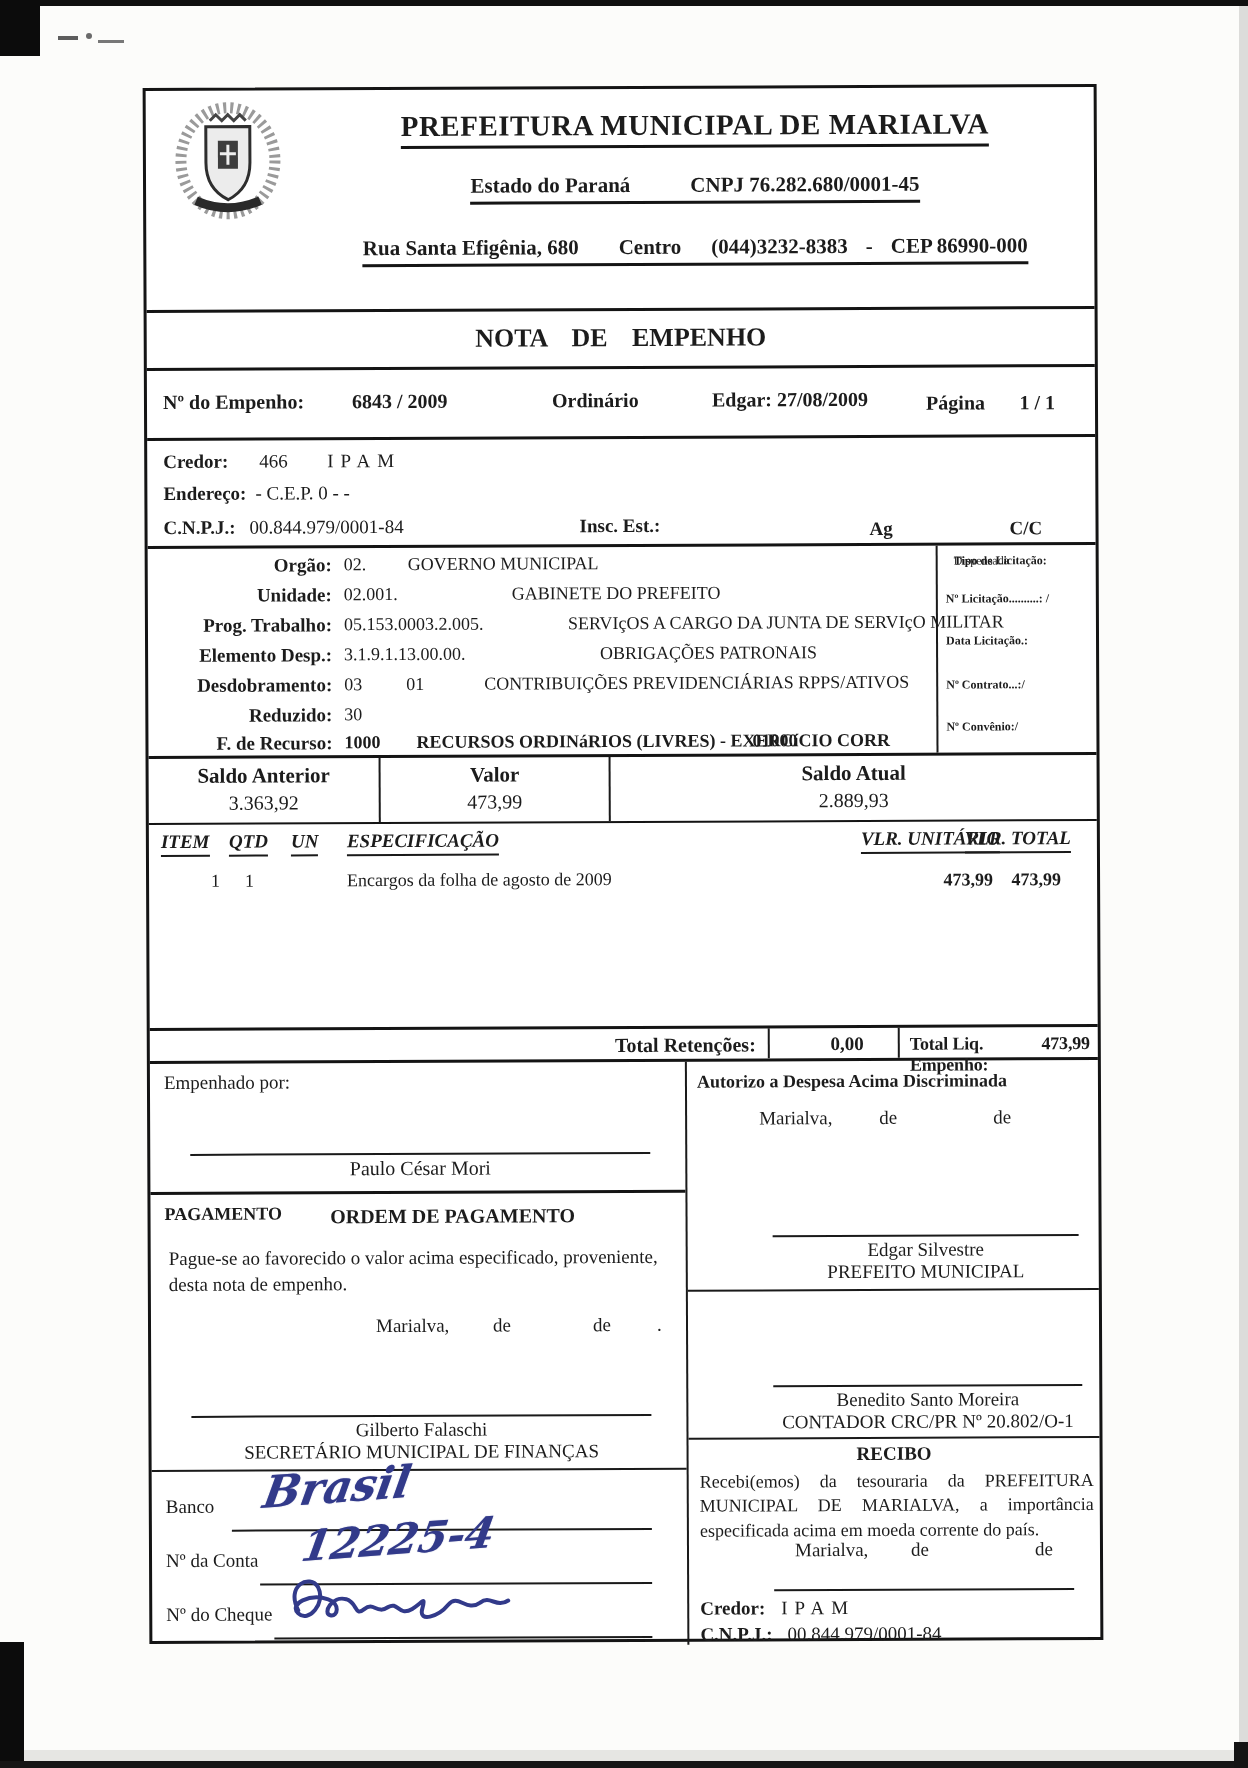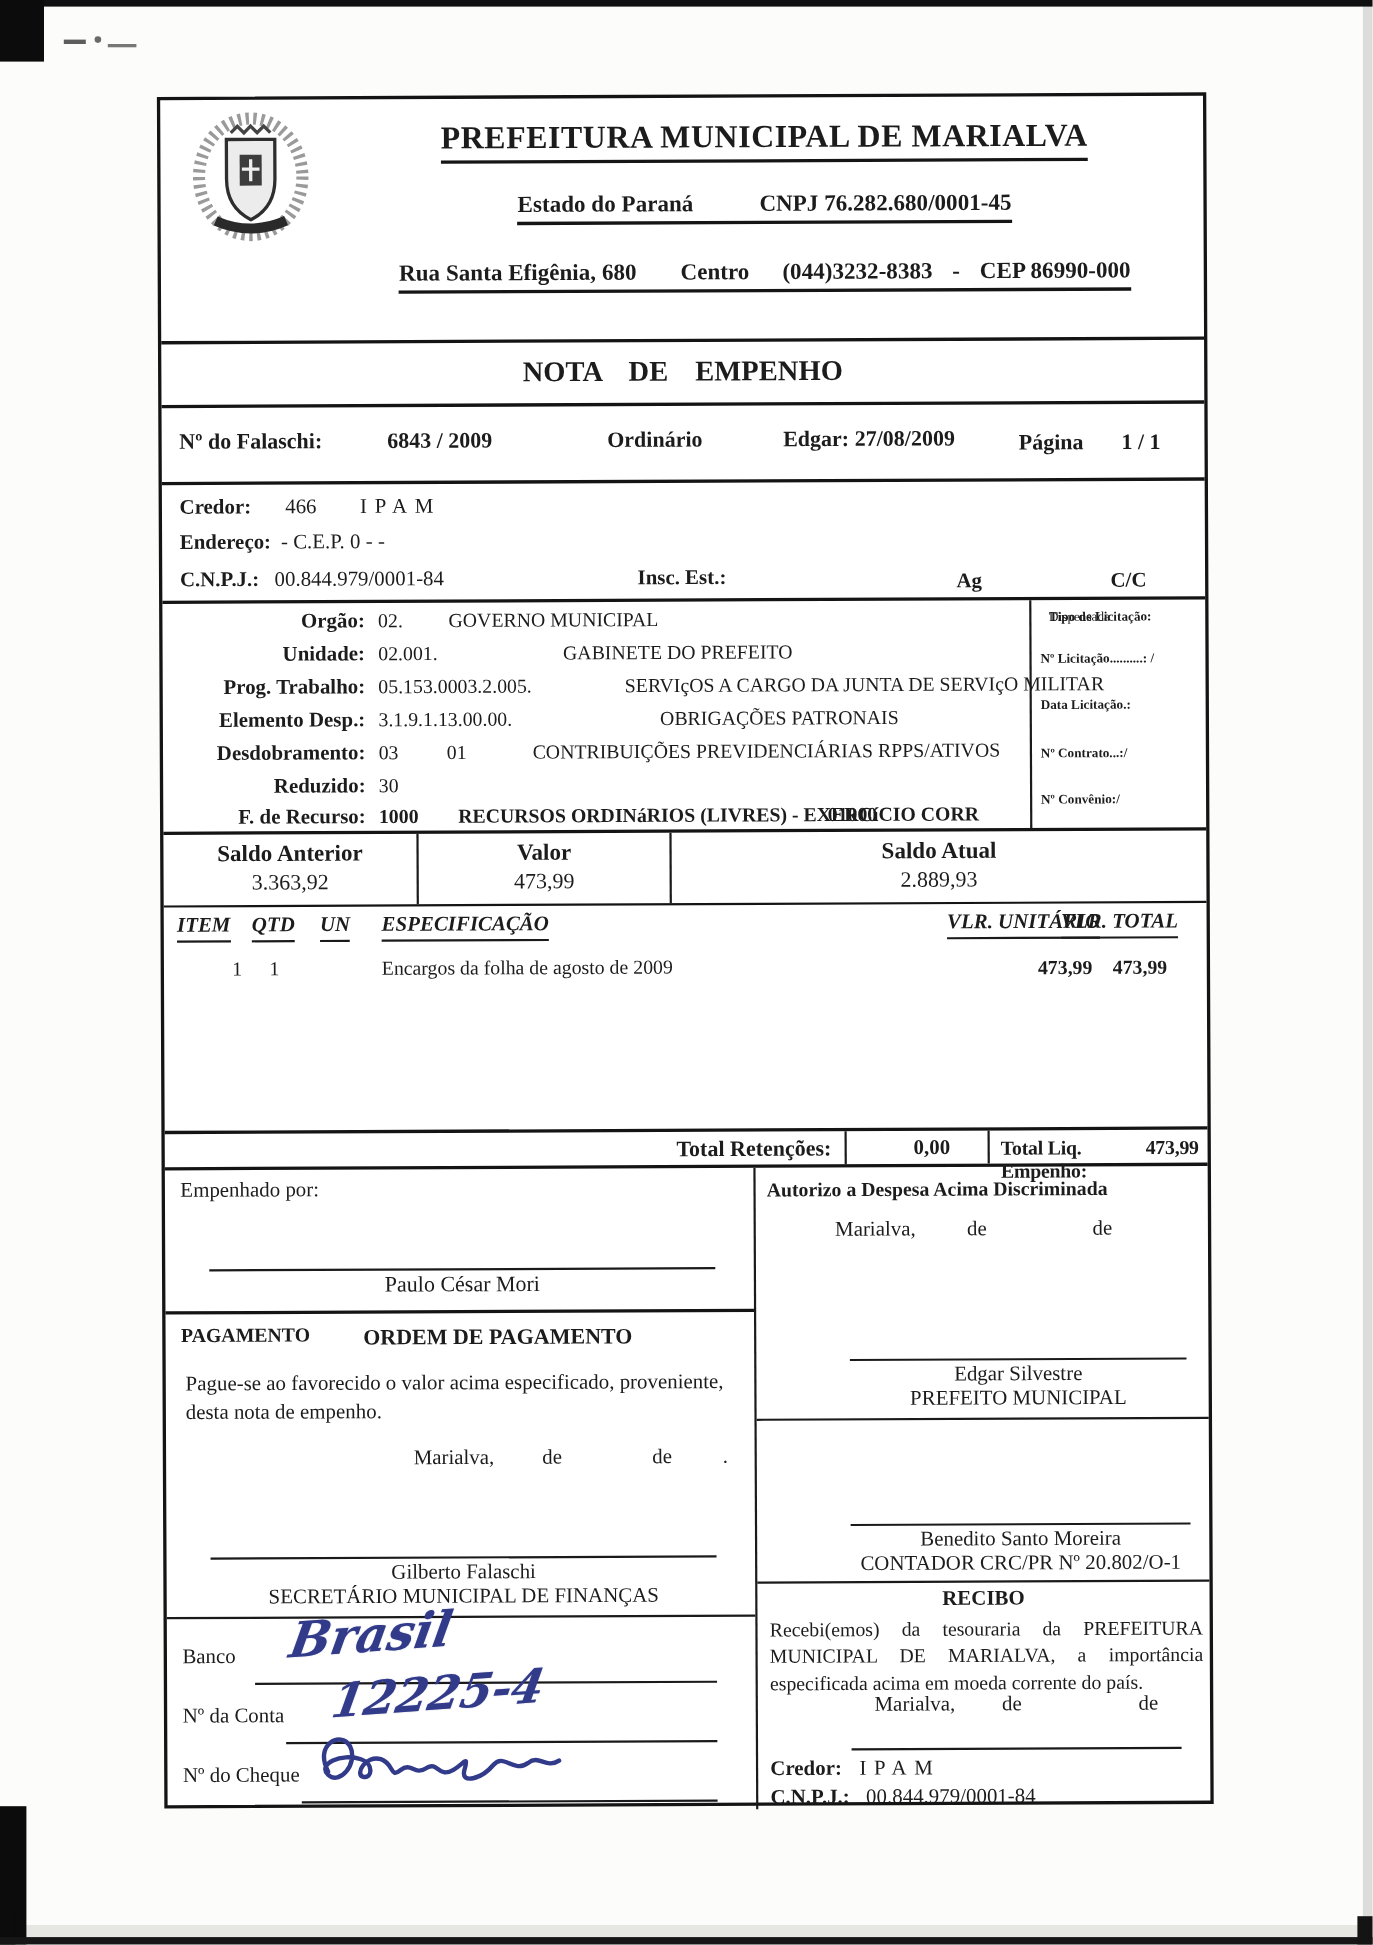--- a/index.html
+++ b/index.html
@@ -114,21 +114,21 @@
       <div class="abs hdr-center t-line3">
         <span class="u2"><span>Rua Santa Efigênia, 680</span><span class="gap40">Centro</span><span class="gap30">(044)3232-8383</span><span class="gap18">-</span><span class="gap18">CEP 86990-000</span></span>
       </div>
     </div>
 
     <div class="sect band">
       <span>NOTA DE EMPENHO</span>
     </div>
 
     <div class="sect emprow">
-      <span class="abs" style="left:16px;top:20px;">Nº do Falaschi:</span>
+      <span class="abs" style="left:16px;top:20px;">Nº do Empenho:</span>
       <span class="abs" style="left:205px;top:20px;">6843 / 2009</span>
       <span class="abs" style="left:405px;top:20px;">Ordinário</span>
       <span class="abs" style="left:565px;top:20px;">Edgar:</span>
       <span class="abs" style="left:630px;top:20px;text-align:center;">27/08/2009</span>
       <span class="abs" style="right:110px;top:24px;">Página</span>
       <span class="abs" style="right:40px;top:24px;">1 / 1</span>
     </div>
 
     <div class="sect credor">
       <span class="abs bl" style="left:16px;top:10px;">Credor:</span>

